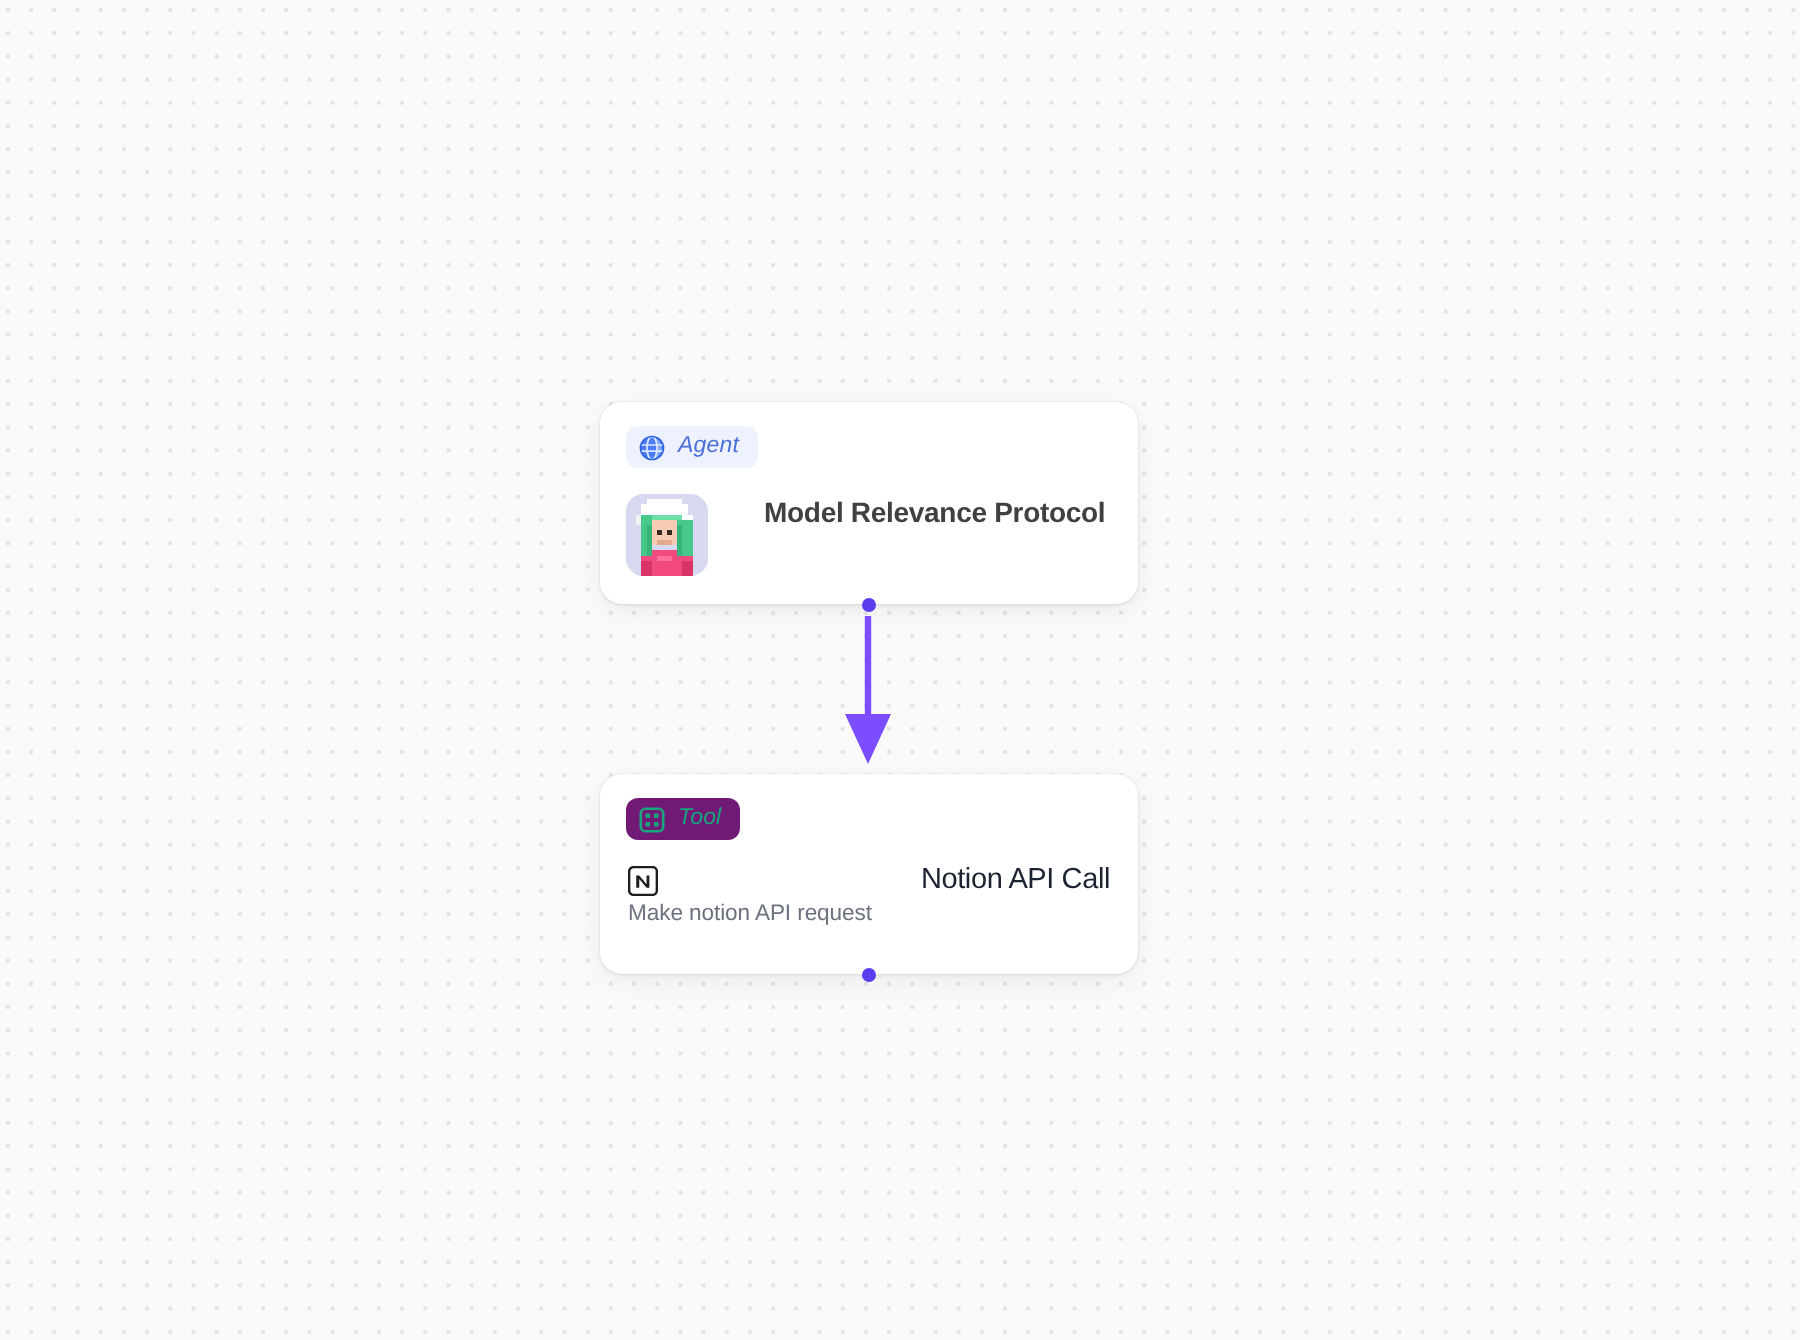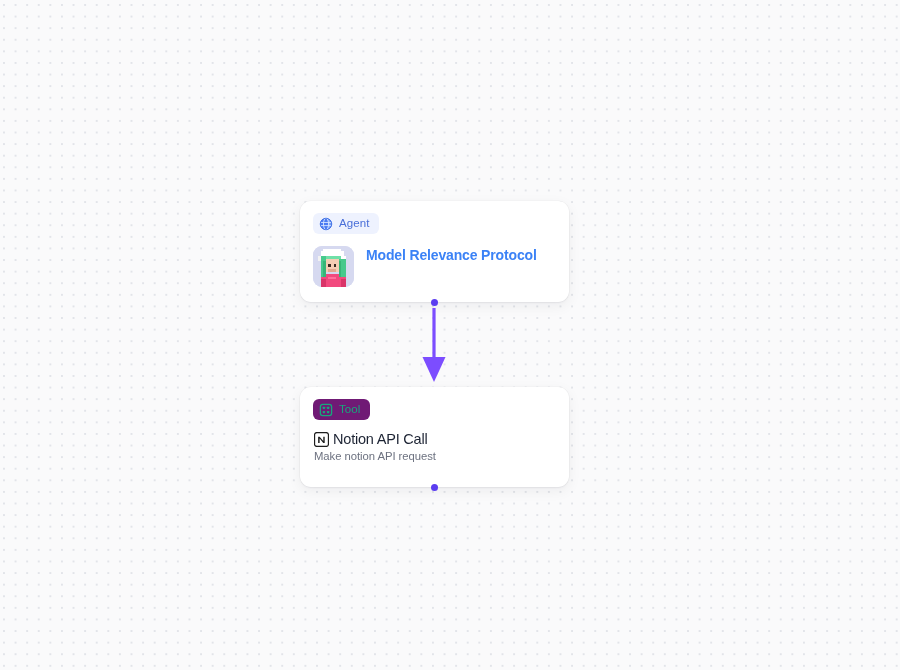--- a/index.html
+++ b/index.html
@@ -55,20 +55,21 @@
   .badge {
     display: inline-flex;
     align-items: center;
     gap: 6px;
     height: 21px;
     padding: 0 9px 0 6px;
     border-radius: 6px;
     font-size: 11.5px;
     line-height: 1;
     letter-spacing: 0.1px;
+    font-style: italic;
   }
 
   .badge-agent {
     background: #eef2fe;
     color: #4a6fd8;
   }
 
   .badge-tool {
     background: #701a75;
     color: #17a77c;
@@ -100,40 +101,42 @@
     background: #d9dcf2;
     image-rendering: pixelated;
   }
   .avatar svg { display: block; width: 100%; height: 100%; }
 
   .agent-text { padding-top: 1px; min-width: 0; }
 
   .agent-title {
     font-size: 14px;
     font-weight: bold;
-    color: #3b82f6;
+    color: #404040;
     letter-spacing: -0.15px;
     line-height: 1.25;
+    margin-left: 16px;
   }
 
   .agent-sub {
     margin-top: 3px;
     font-size: 11.3px;
     color: #6d7280;
     letter-spacing: -0.05px;
     line-height: 1.3;
   }
 
   
   .tool-body { padding: 10px 14px 0 14px; }
 
   .tool-title-row {
     display: flex;
     align-items: center;
-    gap: 4px;
+    gap: 20px;
+    justify-content: space-between;
   }
 
   .notion-mark {
     width: 15px;
     height: 15px;
     flex: 0 0 15px;
     display: block;
   }
 
   .tool-title {

